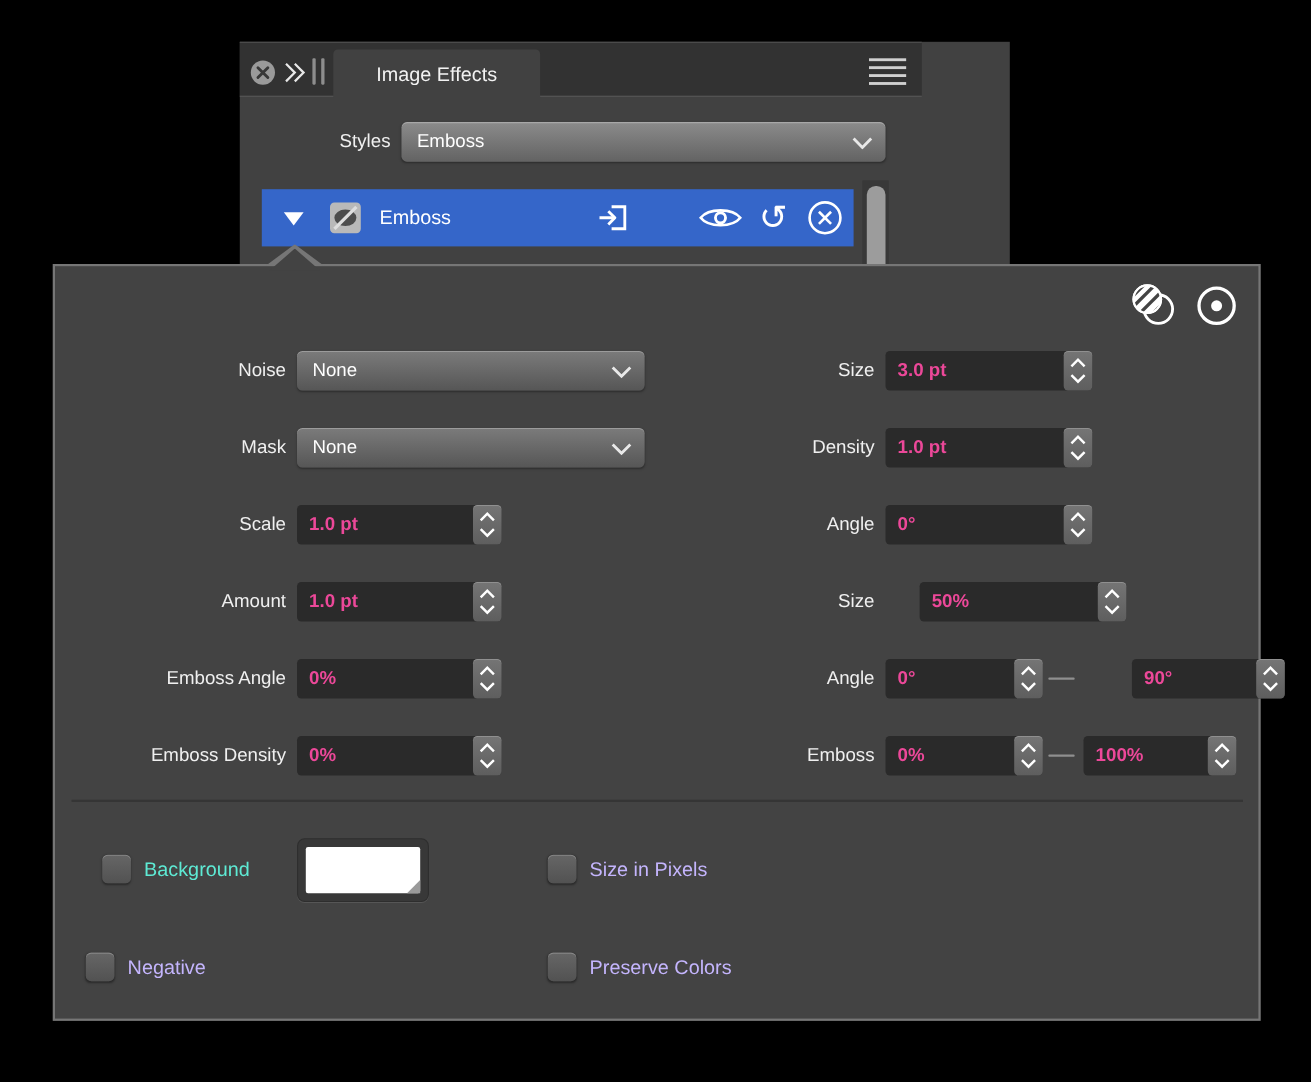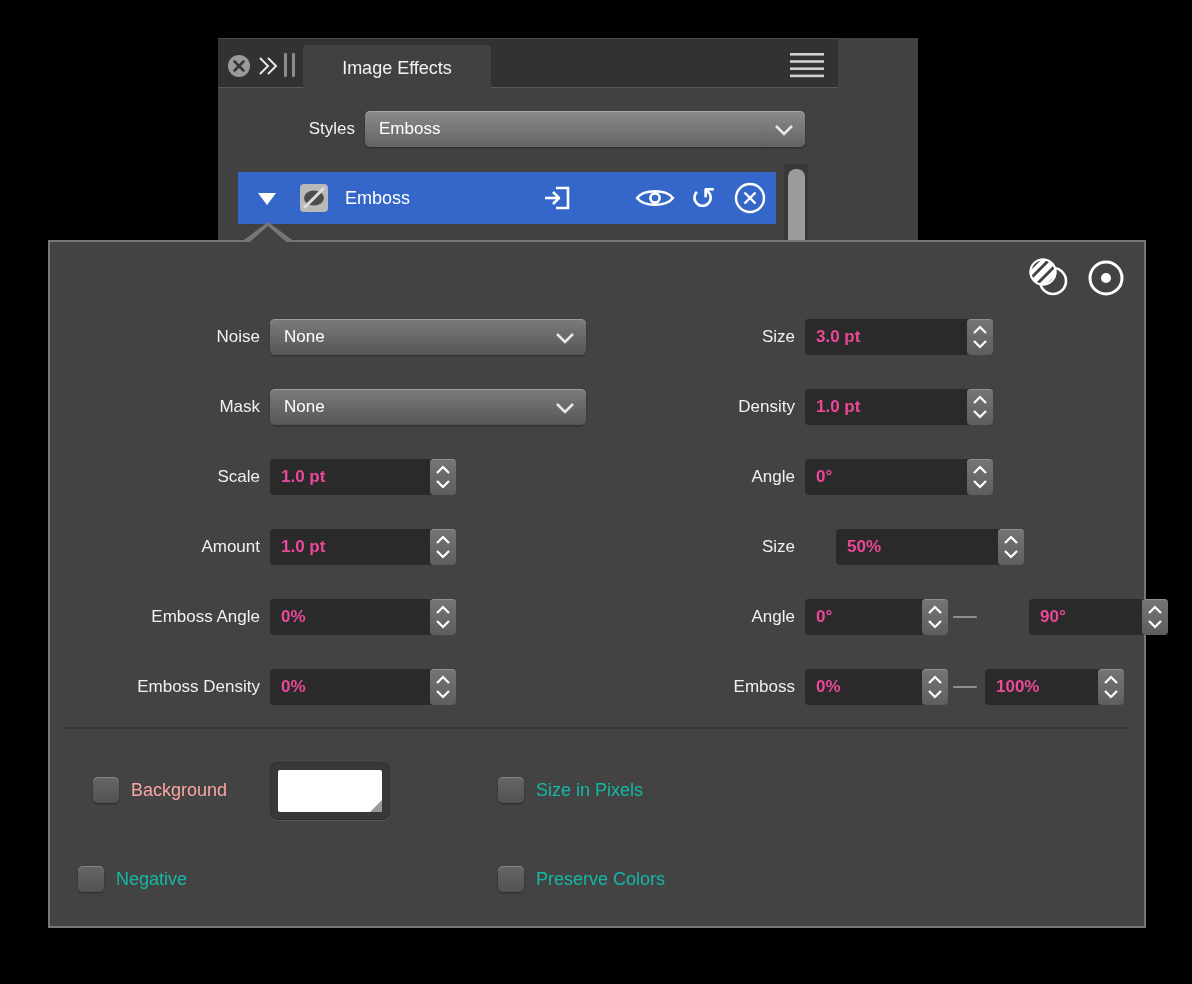--- a/index.html
+++ b/index.html
@@ -39,22 +39,22 @@
   .numfield .nval{position:absolute;left:11px;top:0;line-height:36px;font-size:17px;color:#ec4899;white-space:nowrap;font-weight:bold;}
   .stepper{position:absolute;right:0;top:0;width:26px;height:36px;border-radius:4px;
            background:linear-gradient(180deg,#757575,#5e5e5e);
            box-shadow:inset 0 1px 0 rgba(255,255,255,.2);}
   .stepper svg{position:absolute;left:4px;top:4px;}
   .dash{position:absolute;width:24px;height:2px;background:#8f8f8f;border-radius:1px;}
   .divider{position:absolute;left:15px;top:485px;width:1065px;height:2px;background:#353535;}
   .checkbox{position:absolute;width:26px;height:26px;border-radius:5px;
             background:linear-gradient(180deg,#666,#525252);
             box-shadow:inset 0 1px 0 rgba(255,255,255,.22),0 1px 2px rgba(0,0,0,.4);}
-  .cb-label{position:absolute;font-size:18px;color:#14b8a6;line-height:22px;}
-  .cb-label.dim{color:#fca5a5;}
+  .cb-label{position:absolute;font-size:18px;color:#c4b5fd;line-height:22px;}
+  .cb-label.dim{color:#5eead4;}
   .colorwell{position:absolute;left:220px;top:520px;width:118px;height:56px;background:#383838;
              border:1px solid #2e2e2e;border-radius:7px;box-shadow:0 1px 0 rgba(255,255,255,.1);}
   .swatch{position:absolute;left:7px;top:7px;right:7px;bottom:7px;background:#fff;border-radius:2px;}
   .swatch::after{content:"";position:absolute;right:0;bottom:0;width:0;height:0;
                  border-style:solid;border-width:0 0 12px 12px;
                  border-color:transparent transparent #9a9a9a transparent;}
   .glyph-reset{position:absolute;width:34px;text-align:center;font-family:"DejaVu Sans",sans-serif;
                font-size:31px;line-height:38px;color:#fff;top:7px;}
 </style>
 </head>

